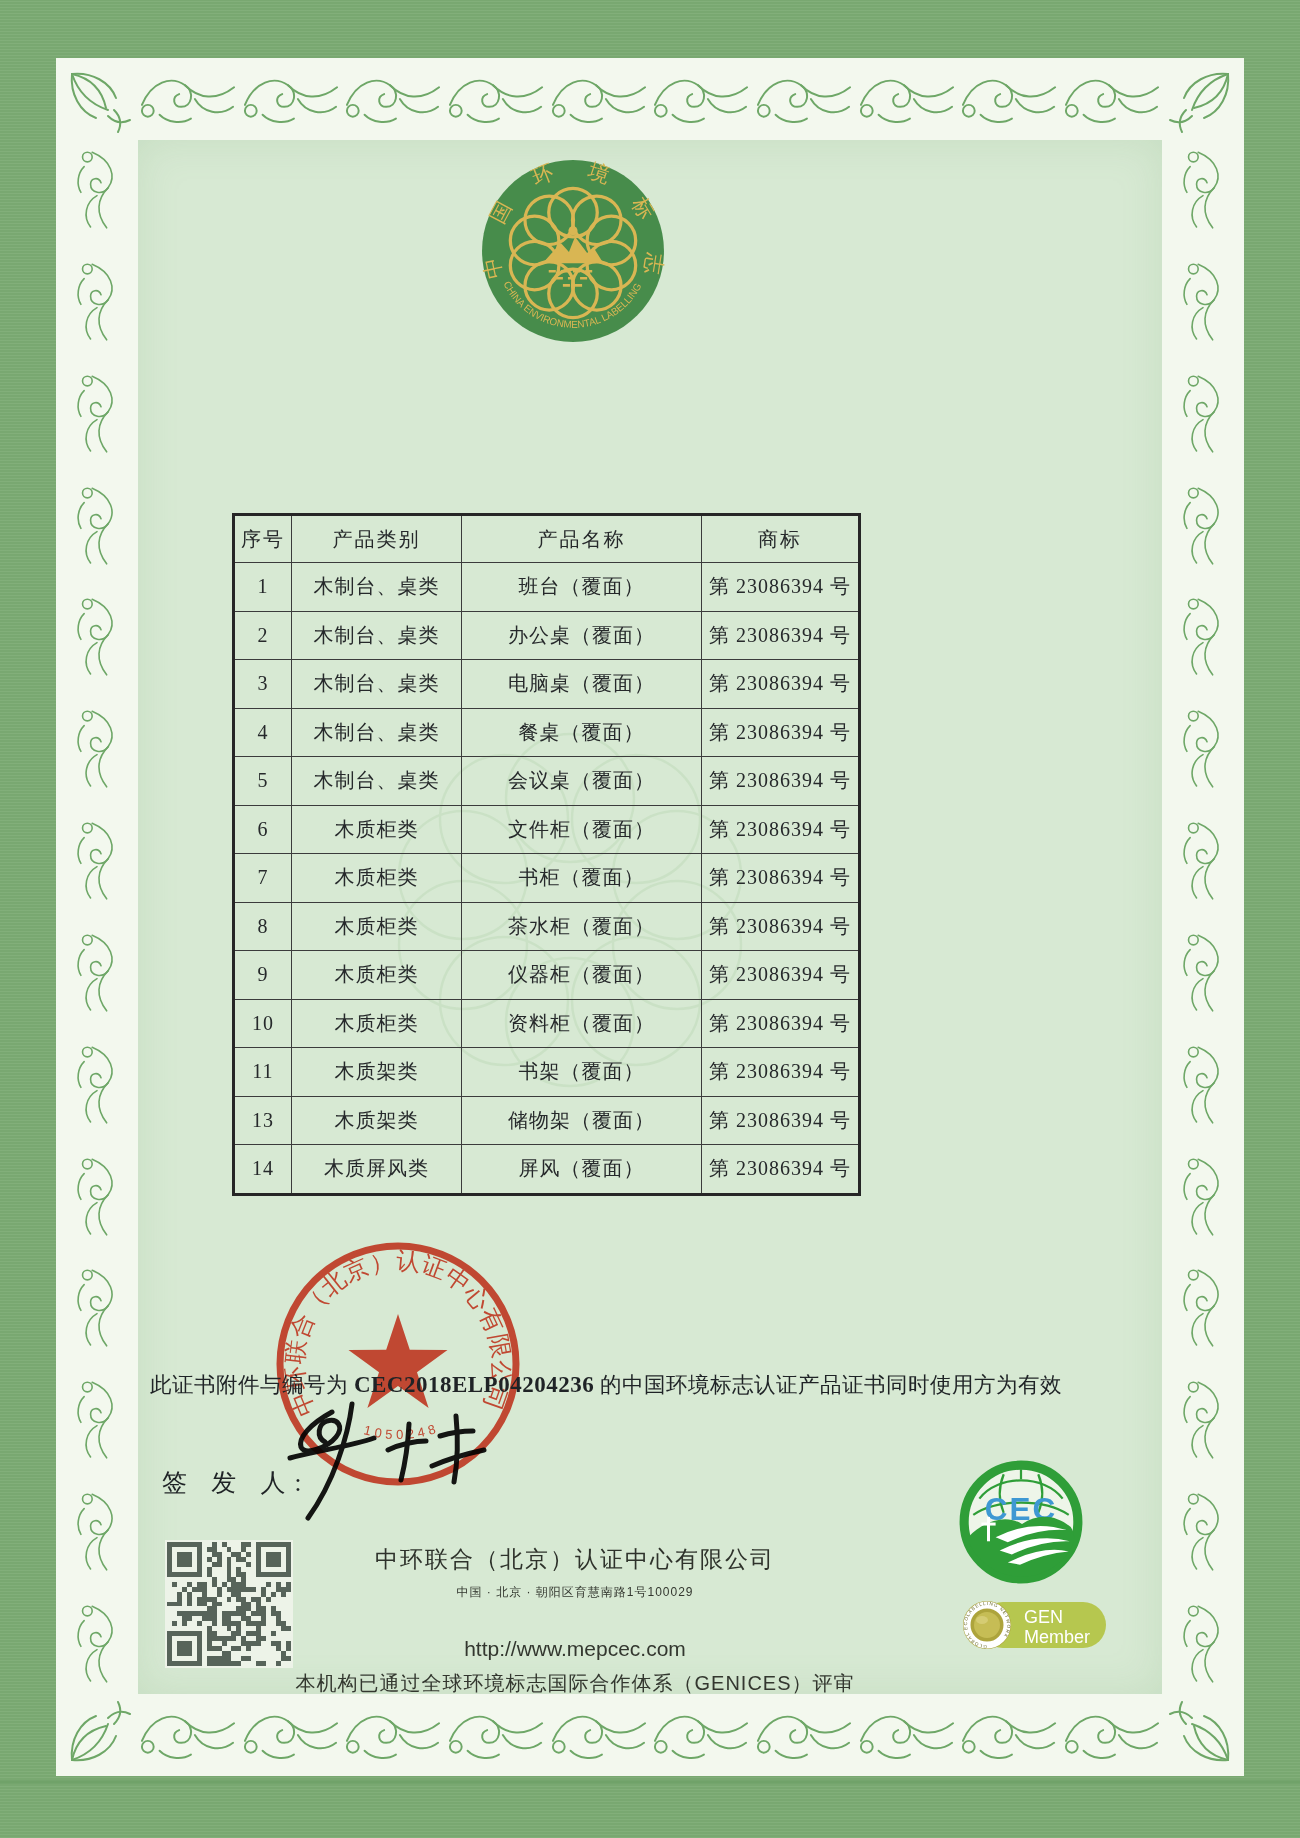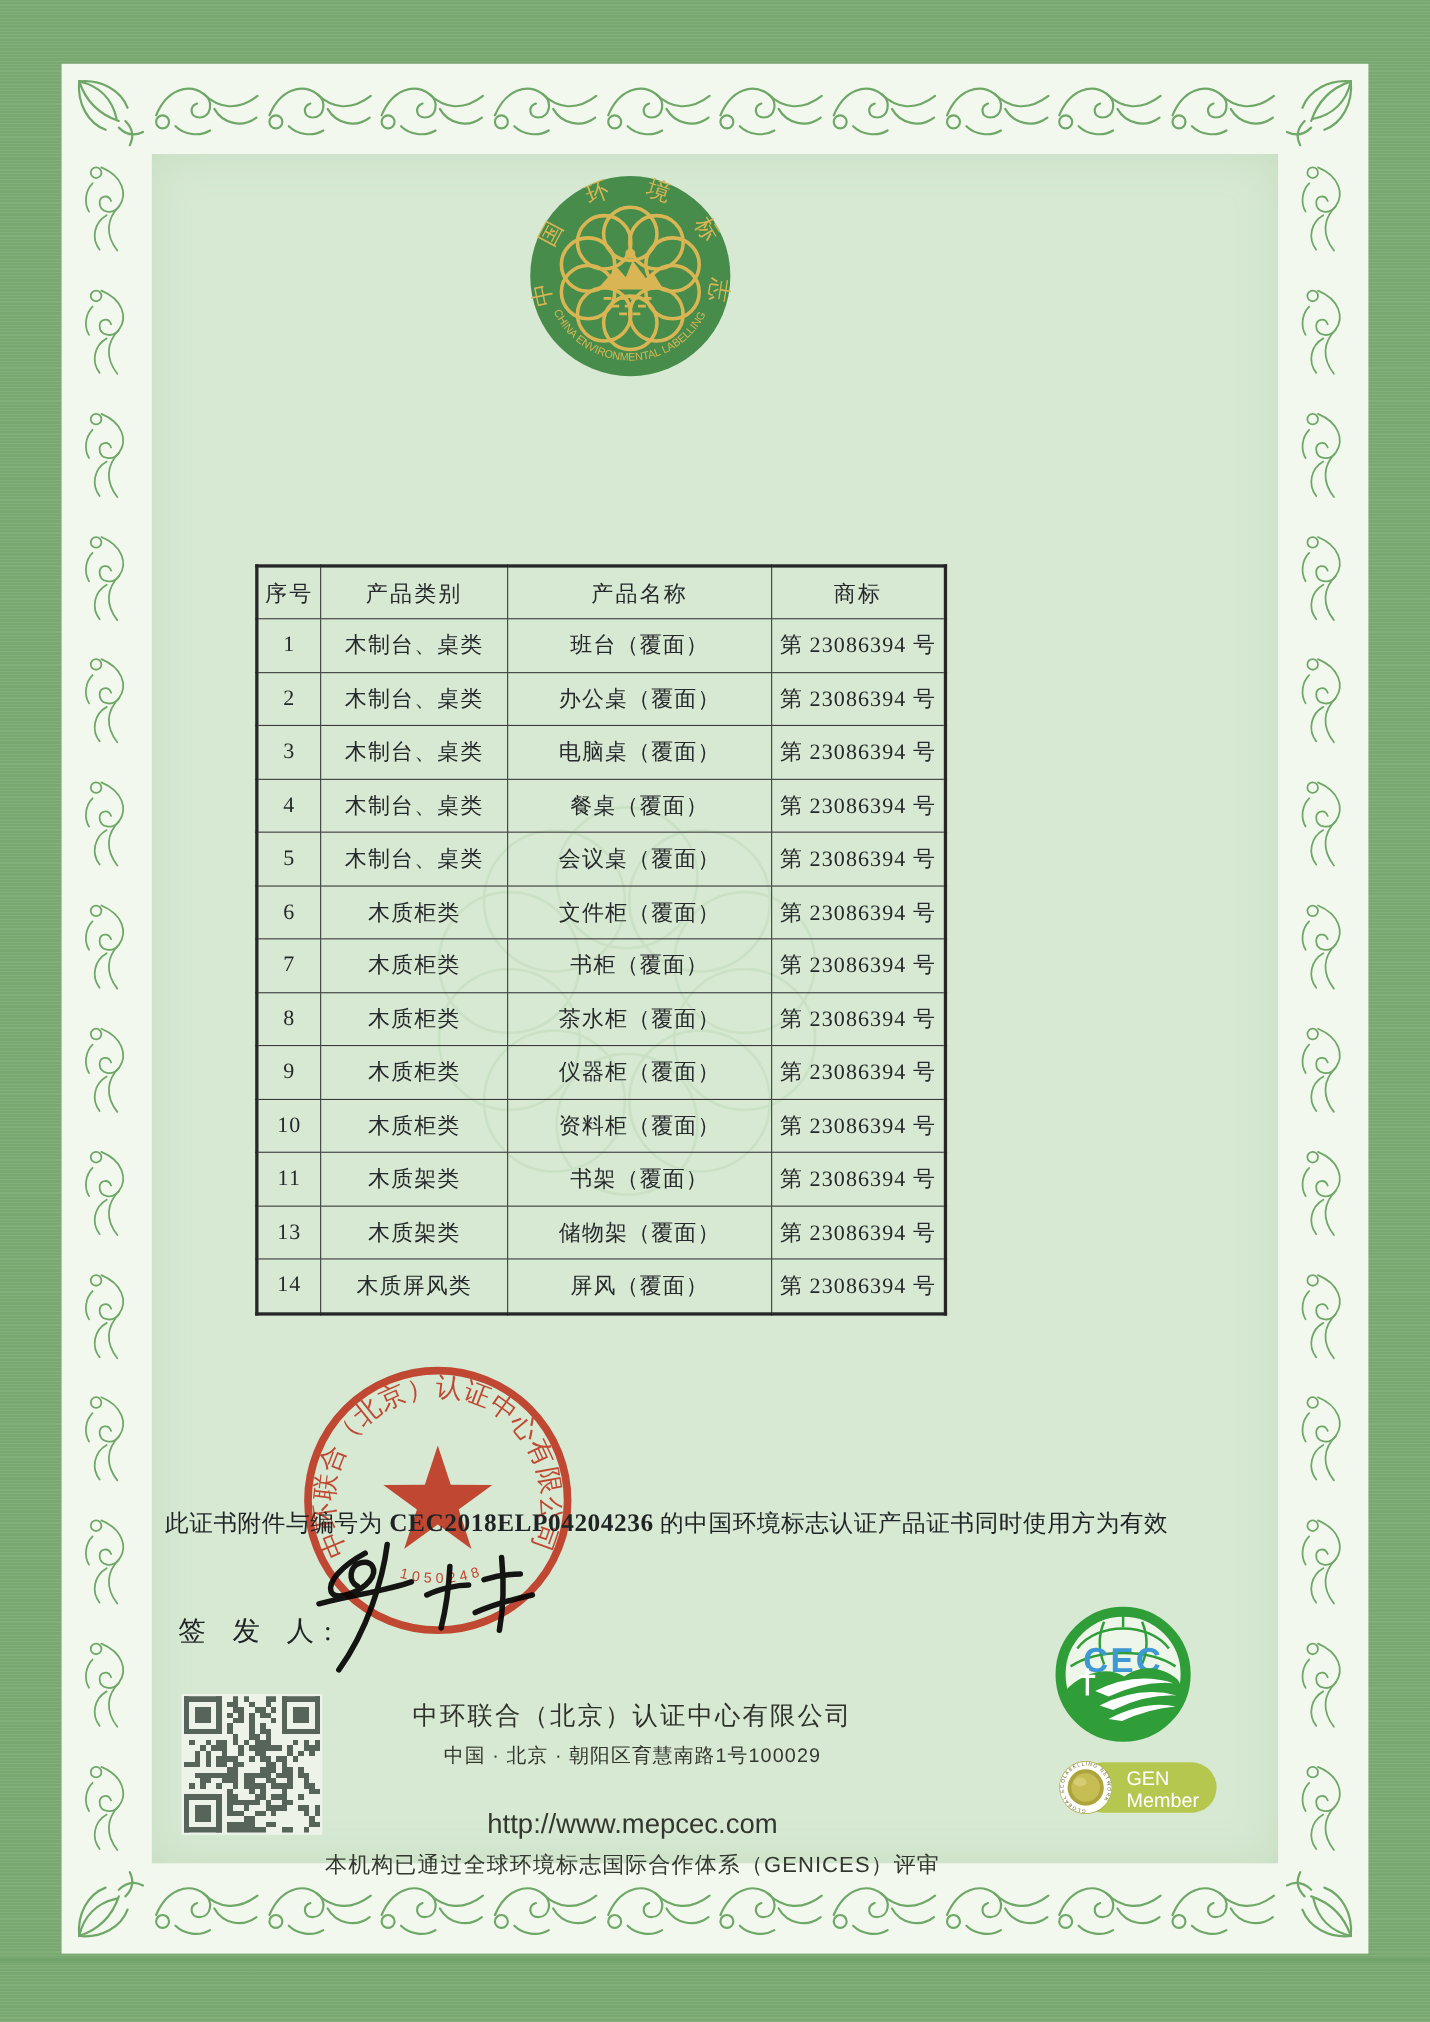--- a/index.html
+++ b/index.html
@@ -52,22 +52,22 @@
   
   #stamp{position:absolute;left:268px;top:1234px;width:260px;height:260px;mix-blend-mode:multiply;opacity:.92;}
   #signature{position:absolute;left:272px;top:1392px;width:232px;height:138px;mix-blend-mode:multiply;}
   
   #qr{position:absolute;left:165px;top:1540px;width:124px;height:124px;background:#edf3e8;padding:2px;}
   #qr svg{display:block;width:100%;height:100%;}
   
   #footer{position:absolute;left:175px;top:1544px;width:800px;text-align:center;
           font-family:"Liberation Sans","DejaVu Sans",sans-serif;color:#33372f;}
   #footer .org{font-size:23px;letter-spacing:2px;font-weight:500;margin-bottom:9px;color:#2e322b;}
-  #footer .addr{font-size:18px;letter-spacing:1px;margin-bottom:12px;}
-  #footer .url{font-size:25px;margin-bottom:9px;margin-top:36px;}
+  #footer .addr{font-size:12px;letter-spacing:1px;margin-bottom:12px;}
+  #footer .url{font-size:21px;margin-bottom:9px;margin-top:36px;}
   #footer .gen{font-size:20px;letter-spacing:1px;}
   
   #cec-logo{position:absolute;left:955px;top:1456px;width:132px;height:132px;}
   #gen-badge{position:absolute;left:960px;top:1596px;width:150px;height:58px;}
   svg text{font-family:"Liberation Sans","DejaVu Sans",sans-serif;}
   svg text.serif{font-family:"Liberation Serif","DejaVu Serif",serif;}
 </style>
 </head>
 <body>
 

